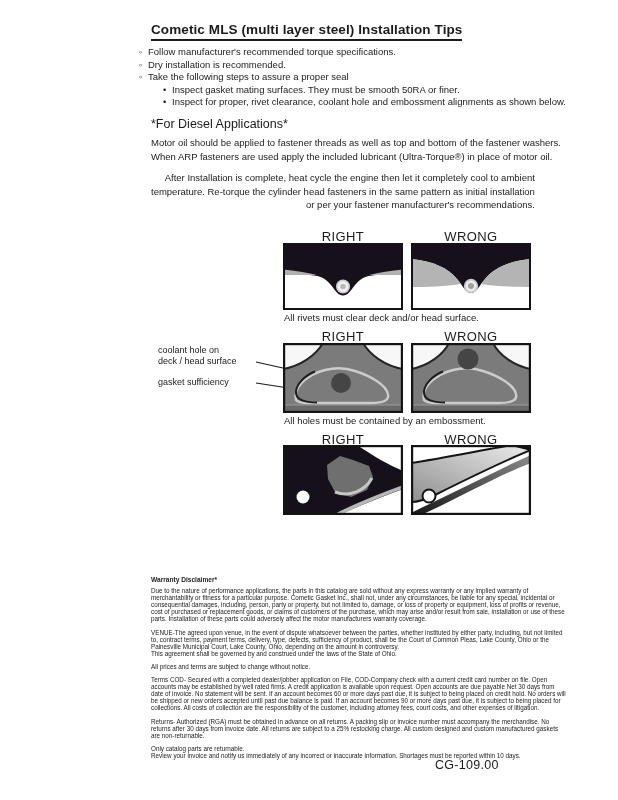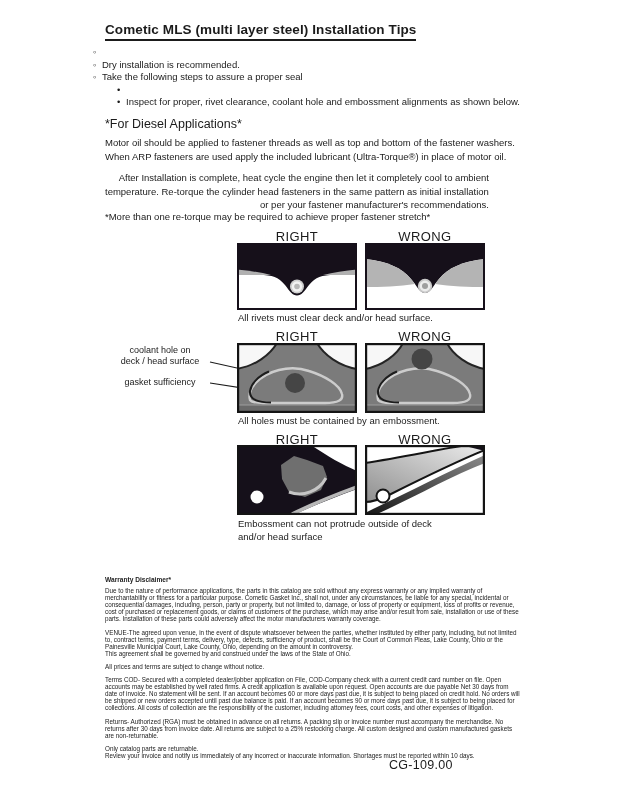--- a/index.html
+++ b/index.html
@@ -1,17 +1,17 @@
 <!DOCTYPE html>
 <html><head>
 <meta charset="utf-8">
 <style>
   html,body{margin:0;padding:0;background:#ffffff;}
   .page{position:relative;width:546px;height:800px;background:#ffffff;
-        font-family:"Liberation Sans",sans-serif;color:#1b1b1b;overflow:hidden;}
+        font-family:"Liberation Sans",sans-serif;color:#1b1b1b;overflow:hidden;margin-left:46px;}
   .prel{white-space:pre-line;}
 
   .title{position:absolute;left:105px;top:22px;font-size:13.5px;font-weight:bold;
          border-bottom:2px solid #1b1b1b;padding-bottom:2px;letter-spacing:.1px;}
 
   .bullets{position:absolute;left:93px;top:46px;font-size:9.5px;line-height:12.6px;}
   .bullet-row{display:flex;align-items:flex-start;}
   .bullet-row.indent{padding-left:24px;}
   .marker{width:9px;flex:0 0 9px;text-align:left;}
 
@@ -24,21 +24,21 @@
   .r1{top:229px}.r2{top:329px}.r3{top:432px}
   .colL{left:237px}.colR{left:365px}
   .panel{position:absolute;width:120px;height:67px;}
   .panel svg{display:block;}
   .p-row1{top:243px}
   .p-row2{top:343px;height:70px}
   .p-row3{top:445px;height:70px}
   .caption{position:absolute;left:238px;font-size:9.5px;line-height:12.5px;}
   .cap1{top:312px}.cap2{top:415px}.cap3{top:518px}
 
-  .ann{position:absolute;width:96px;text-align:center;font-size:9px;line-height:10.5px;}
+  .ann{position:absolute;width:96px;text-align:left;font-size:9px;line-height:10.5px;}
   .ann1{left:112px;top:345px;}
   .ann2{left:112px;top:377px;}
   .leader{position:absolute;left:208px;top:344px;}
 
   .disclaimer{position:absolute;left:105px;top:576px;width:416px;font-size:6.3px;
               line-height:7.1px;color:#222;}
   .disclaimer .disc-h{font-weight:bold;font-size:6.6px;margin:0 0 4px 0;}
   .disclaimer p{margin:0 0 6px 0;}
 
   .footer-code{position:absolute;left:389px;top:758px;font-size:12.5px;letter-spacing:.3px;}
@@ -46,45 +46,46 @@
 </head>
 <body>
 
 <div class="page">
 
   <div class="title">Cometic MLS (multi layer steel) Installation Tips</div>
 
   <div class="bullets">
     <div class="bullet-row">
       <span class="marker">◦</span>
+      <span>Follow manufacturer's recommended torque specifications.</span>
     </div>
     <div class="bullet-row">
       <span class="marker">◦</span>
       <span>Dry installation is recommended.</span>
     </div>
     <div class="bullet-row">
       <span class="marker">◦</span>
       <span>Take the following steps to assure a proper seal</span>
     </div>
     <div class="bullet-row indent">
       <span class="marker">•</span>
+      <span>Inspect gasket mating surfaces.  They must be smooth 50RA or finer.</span>
     </div>
     <div class="bullet-row indent">
       <span class="marker">•</span>
       <span>Inspect for proper, rivet clearance, coolant hole and embossment alignments as shown below.</span>
     </div>
   </div>
 
   <div class="diesel-heading">*For Diesel Applications*</div>
   <div class="diesel-p1 prel">Motor oil should be applied to fastener threads as well as top and bottom of the fastener washers.
 When ARP fasteners are used apply the included lubricant (Ultra-Torque®) in place of motor oil.</div>
   <div class="diesel-p2 prel">After Installation is complete, heat cycle the engine then let it completely cool to ambient
 temperature. Re-torque the cylinder head fasteners in the same pattern as initial installation
 or per your fastener manufacturer's recommendations.</div>
-  <div class="diesel-note">*More than one re-torque may be required to achieve proper fastener stretch*</div>
 
   <div class="fig-label r1 colL">RIGHT</div>
   <div class="fig-label r1 colR">WRONG</div>
 
   <div class="panel p-row1 colL">
     <svg width="120" height="67" viewBox="0 0 120 67">
       <rect x="0" y="0" width="120" height="67" fill="#ffffff"></rect>
       <path d="M0,0 H120 V32 H98 C84,32 79,34 72,42 C67,48.5 64.5,52.5 60,52.5 C55.5,52.5 53,48.5 48,42 C41,34 36,32 22,32 H0 Z" fill="#16101a"></path>
       <path d="M0,26.5 C12,27.5 24,29.5 34,32 L0,32 Z" fill="#b0b0b0"></path>
       <path d="M120,26.5 C108,27.5 96,29.5 86,32 L120,32 Z" fill="#b0b0b0"></path>
@@ -174,22 +175,20 @@
         </linearGradient>
       </defs>
       <rect x="0" y="0" width="120" height="70" fill="#ffffff"></rect>
       <path d="M0,18 C38,12 76,4 102,0 H120 V5 C88,18 52,36 24,50 C14,55 6,57 0,57 Z" fill="url(#g3a)" stroke="#141414" stroke-width="2"></path>
       <path d="M120,10 C82,27 44,47 8,64 L0,68 V70 H10 C48,53 86,31 120,18 Z" fill="url(#g3b)"></path>
       <path d="M96,0 H120 V6 C112,4 104,2 96,0 Z" fill="#15101a"></path>
       <circle cx="18" cy="51" r="6.5" fill="#ffffff" stroke="#141414" stroke-width="2"></circle>
       <rect x="1" y="1" width="118" height="68" fill="none" stroke="#141414" stroke-width="2.4"></rect>
     </svg>
   </div>
-  <div class="caption cap3 prel">Embossment can not protrude outside of deck
-and/or head surface</div>
 
   <div class="disclaimer">
     <div class="disc-h">Warranty Disclaimer*</div>
     <p>Due to the nature of performance applications, the parts in this catalog are sold without any express warranty or any implied warranty of merchantability or fitness for a particular purpose.  Cometic Gasket Inc., shall not, under any circumstances, be liable for any special, incidental or consequential damages, including, person, party or property, but not limited to, damage, or loss of property or equipment, loss of profits or revenue, cost of purchased or replacement goods, or claims of customers of the purchase, which may arise and/or result from sale, installation or use of these parts.  Installation of these parts could adversely affect the motor manufacturers warranty coverage.</p>
     <p class="prel">VENUE-The agreed upon venue, in the event of dispute whatsoever between the parties, whether instituted by either party, including, but not limited to, contract terms, payment terms, delivery, type, defects, sufficiency of product, shall be the Court of Common Pleas, Lake County, Ohio or the Painesville Municipal Court, Lake County, Ohio, depending on the amount in controversy.
 This agreement shall be governed by and construed under the laws of the State of Ohio.</p>
     <p>All prices and terms are subject to change without notice.</p>
     <p>Terms COD- Secured with a completed dealer/jobber application on File, COD-Company check with a current credit card number on file.  Open accounts may be established by well rated firms.  A credit application is available upon request.  Open accounts are due payable Net 30 days from date of invoice.  No statement will be sent.  If an account becomes 60 or more days past due, it is subject to being placed on credit hold.  No orders will be shipped or new orders accepted until past due balance is paid.  If an account becomes 90 or more days past due, it is subject to being placed for collections.  All costs of collection are the responsibility of the customer, including attorney fees, court costs, and other expenses of litigation.</p>
     <p>Returns- Authorized (RGA) must be obtained in advance on all returns.  A packing slip or invoice number must accompany the merchandise.  No returns after 30 days from invoice date.  All returns are subject to a 25% restocking charge.  All custom designed and custom manufactured gaskets are non-returnable.</p>
     <p class="prel">Only catalog parts are returnable.

